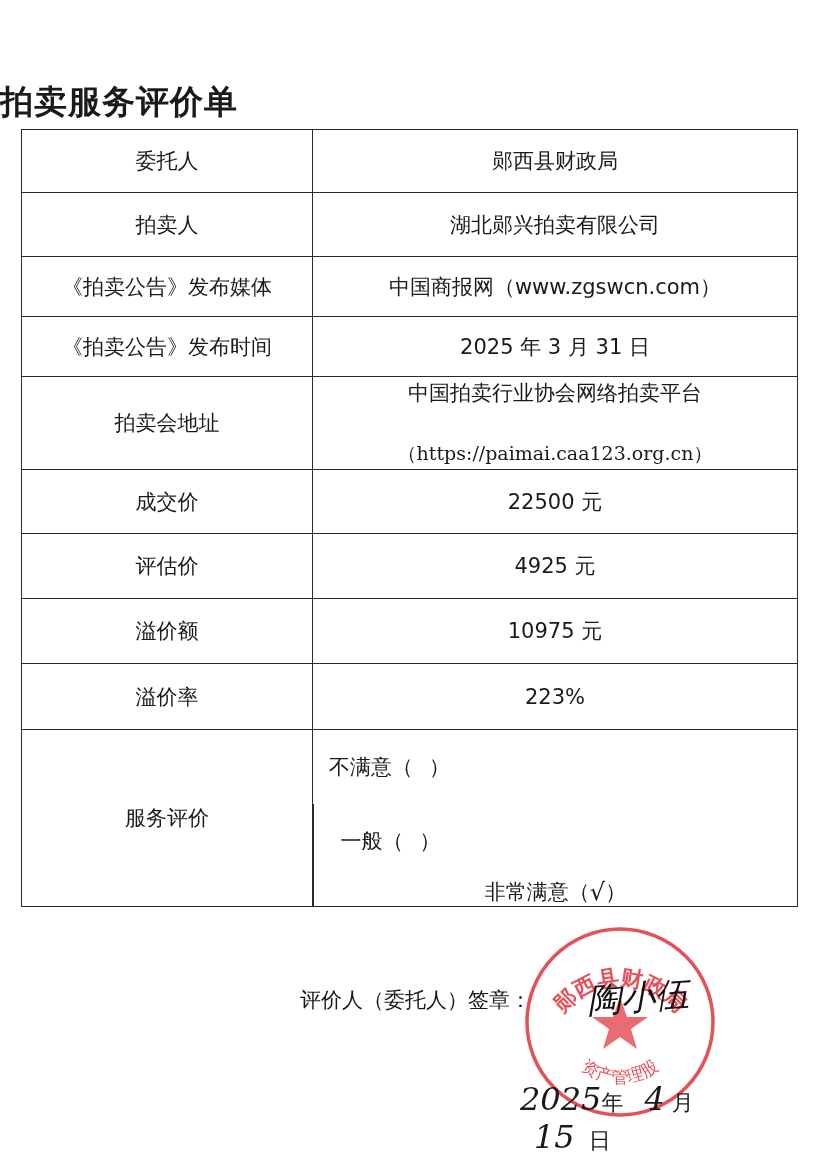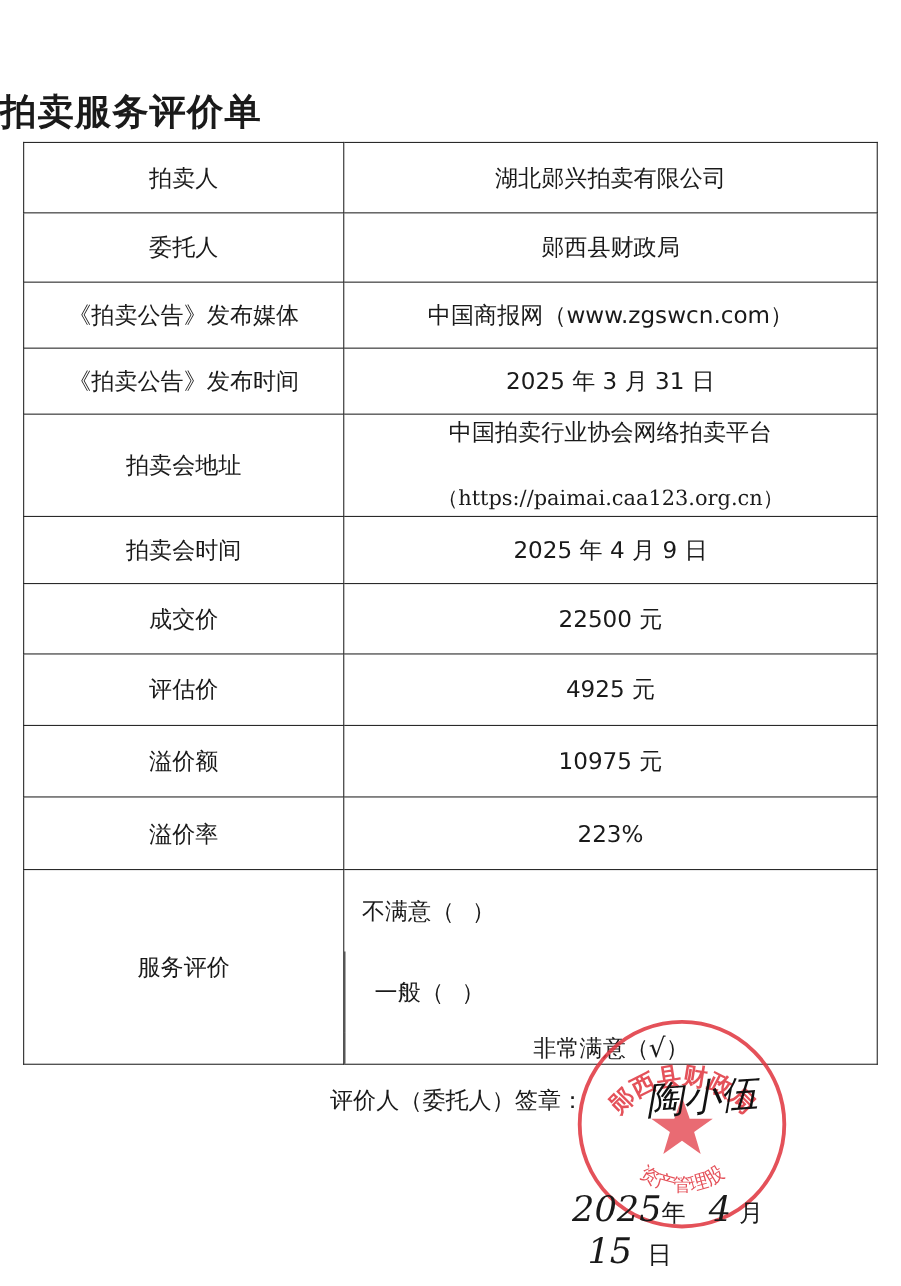--- a/index.html
+++ b/index.html
@@ -47,46 +47,42 @@
       pointer-events: none; opacity: 0.85;
     }
   </style>
 </head>
 <body>
 
 <div class="title">拍卖服务评价单</div>
 
 <table class="form">
   <tbody>
-      <tr style="height:64px">
+      <tr style="height:63px">
+    <td class="label">委托人</td>
+    <td class="value">郧西县财政局</td>
+  </tr>
+  <tr style="height:64px">
     <td class="label">拍卖人</td>
     <td class="value">湖北郧兴拍卖有限公司</td>
-  </tr>
-  <tr style="height:63px">
-    <td class="label">委托人</td>
-    <td class="value">郧西县财政局</td>
   </tr>
   <tr style="height:60px">
     <td class="label">《拍卖公告》发布媒体</td>
     <td class="value">中国商报网（www.zgswcn.com）</td>
   </tr>
   <tr style="height:60px">
     <td class="label">《拍卖公告》发布时间</td>
     <td class="value">2025 年 3 月 31 日</td>
   </tr>
   <tr style="height:93px">
     <td class="label">拍卖会地址</td>
     <td class="value">
       <span class="addr-line1">中国拍卖行业协会网络拍卖平台</span>
       <span class="addr-line2">（https://paimai.caa123.org.cn）</span>
     </td>
-  </tr>
-  <tr style="height:61px">
-    <td class="label">拍卖会时间</td>
-    <td class="value">2025 年 4 月 9 日</td>
   </tr>
   <tr style="height:64px">
     <td class="label">成交价</td>
     <td class="value">22500 元</td>
   </tr>
   <tr style="height:65px">
     <td class="label">评估价</td>
     <td class="value">4925 元</td>
   </tr>
   <tr style="height:65px">

